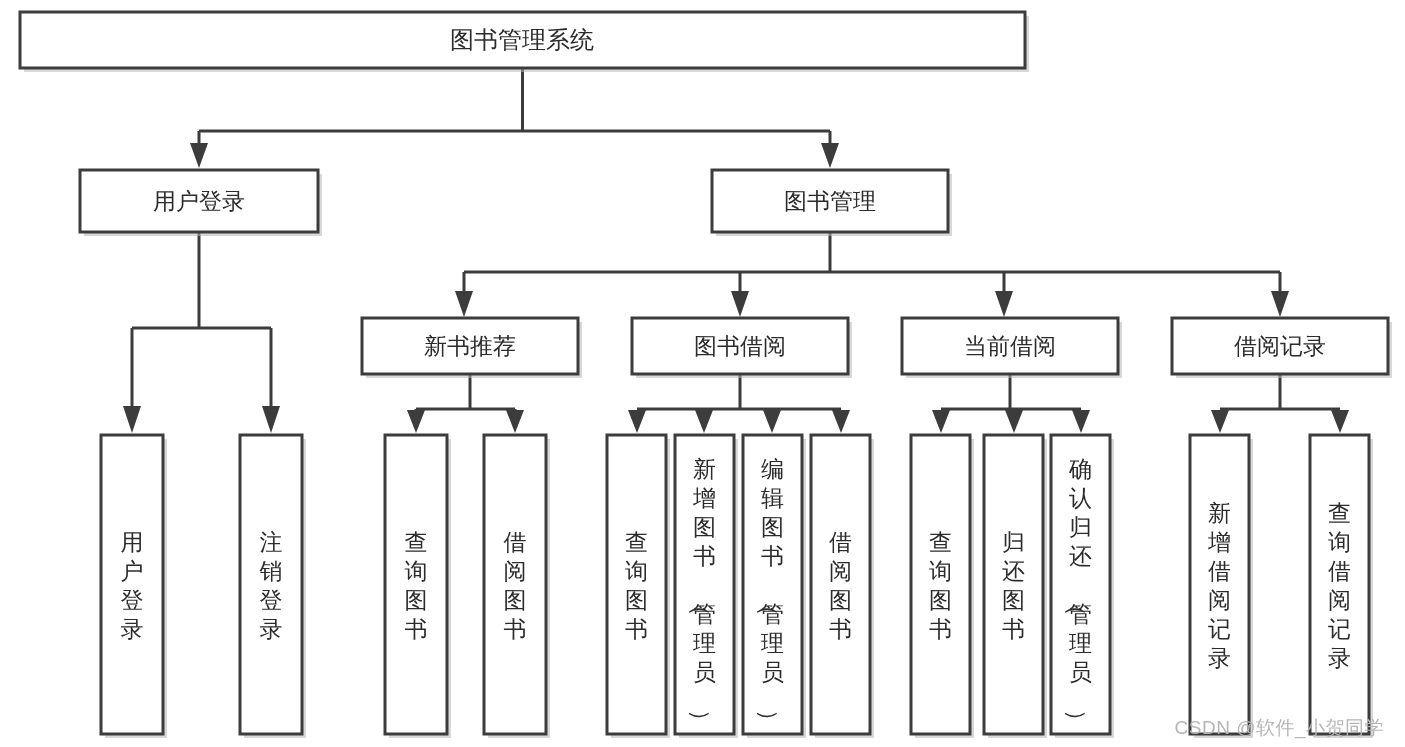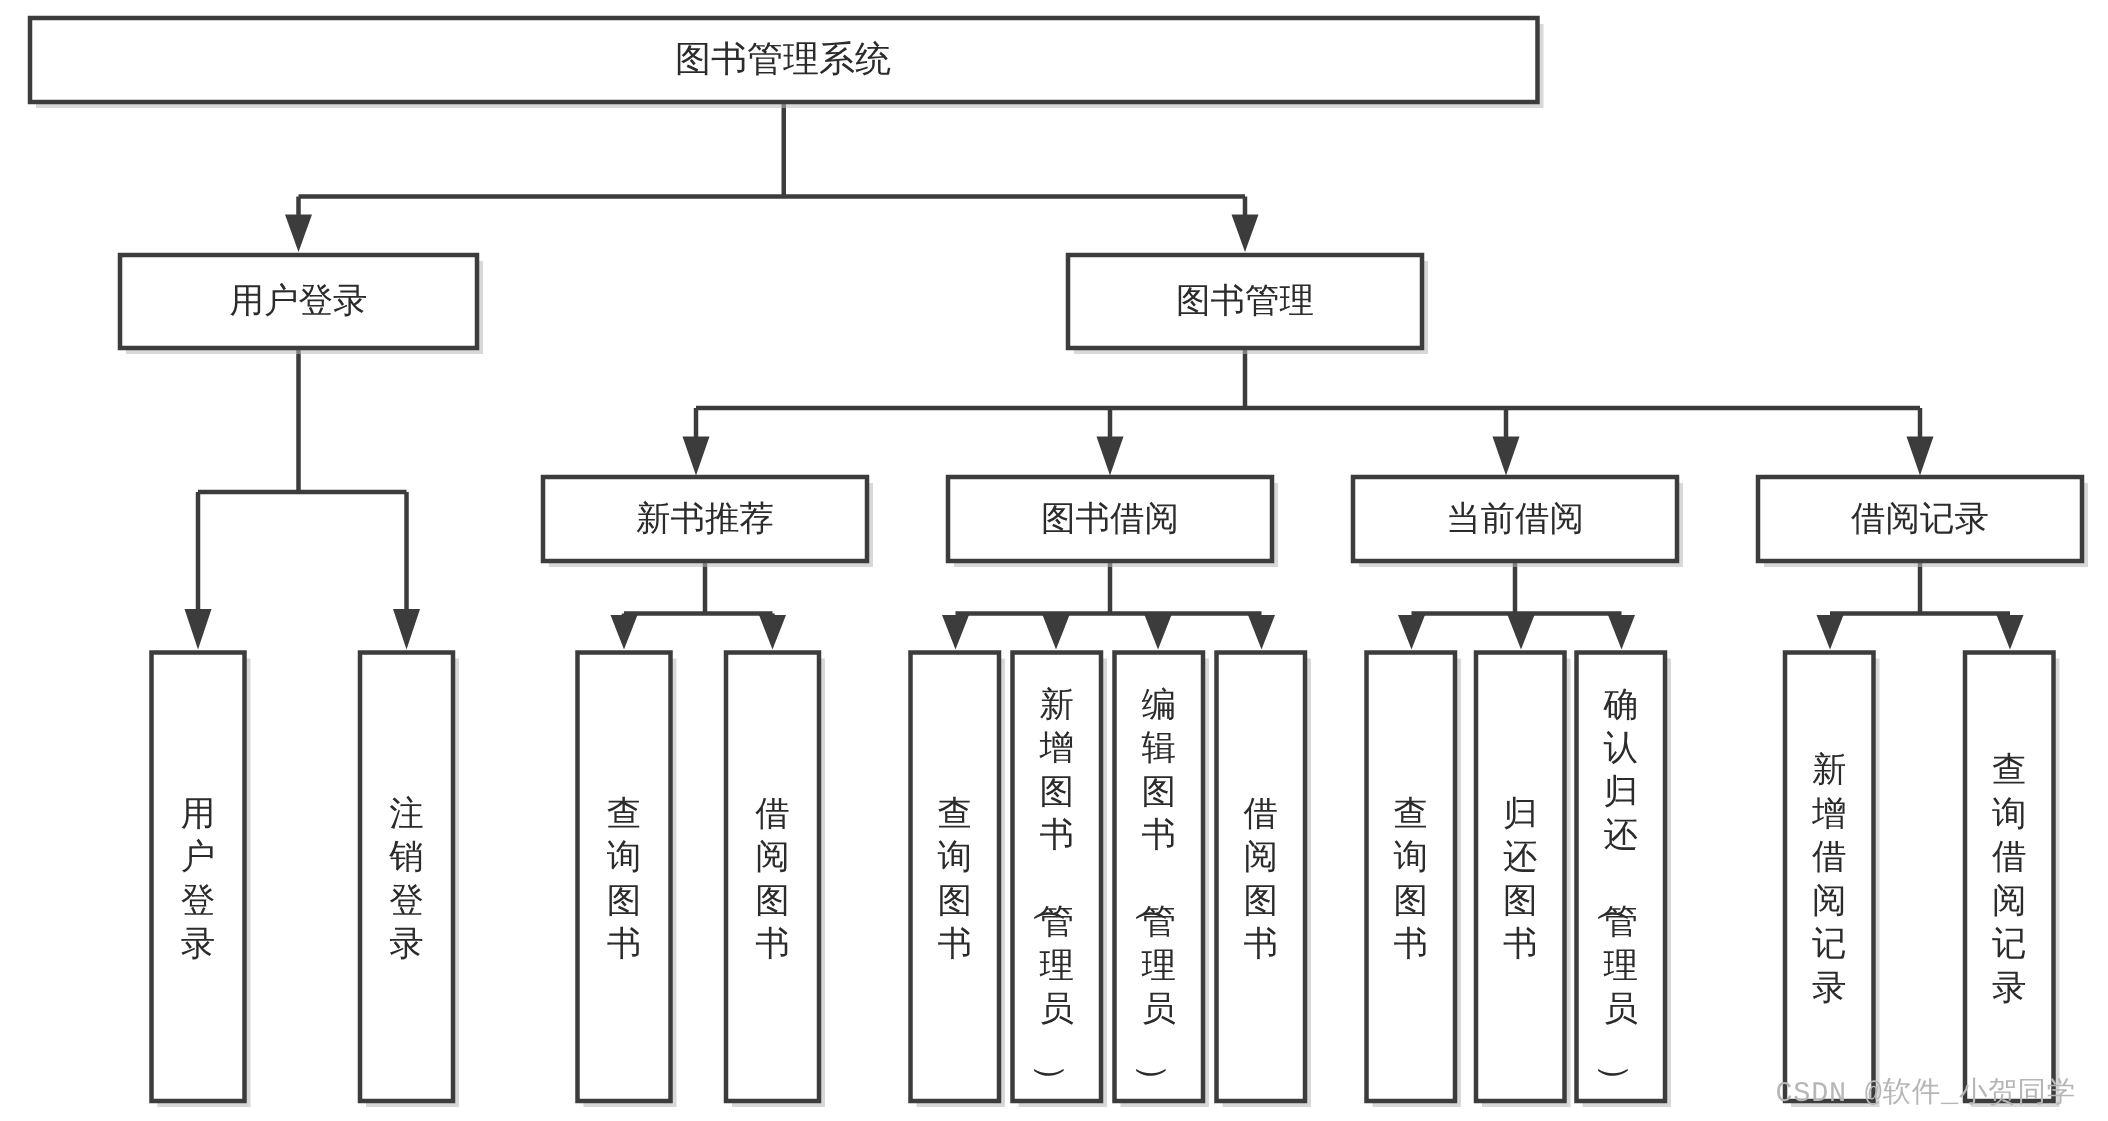--- a/index.html
+++ b/index.html
@@ -58,21 +58,21 @@
   .vlabel {
     font-family: "DejaVu Sans", "Liberation Sans", sans-serif;
     font-size: 23px;
     fill: #2b2b2b;
     text-anchor: middle;
   }
   .watermark {
     position: absolute;
     right: 8px;
     bottom: 6px;
-    font-family: Liberation Mono, monospace;
+    font-family: Liberation Sans, sans-serif;
     font-size: 19px;
     color: #b6b6b6;
     white-space: nowrap;
     letter-spacing: 0.5px;
     pointer-events: none;
   }
 </style>
 </head>
 <body>
 

